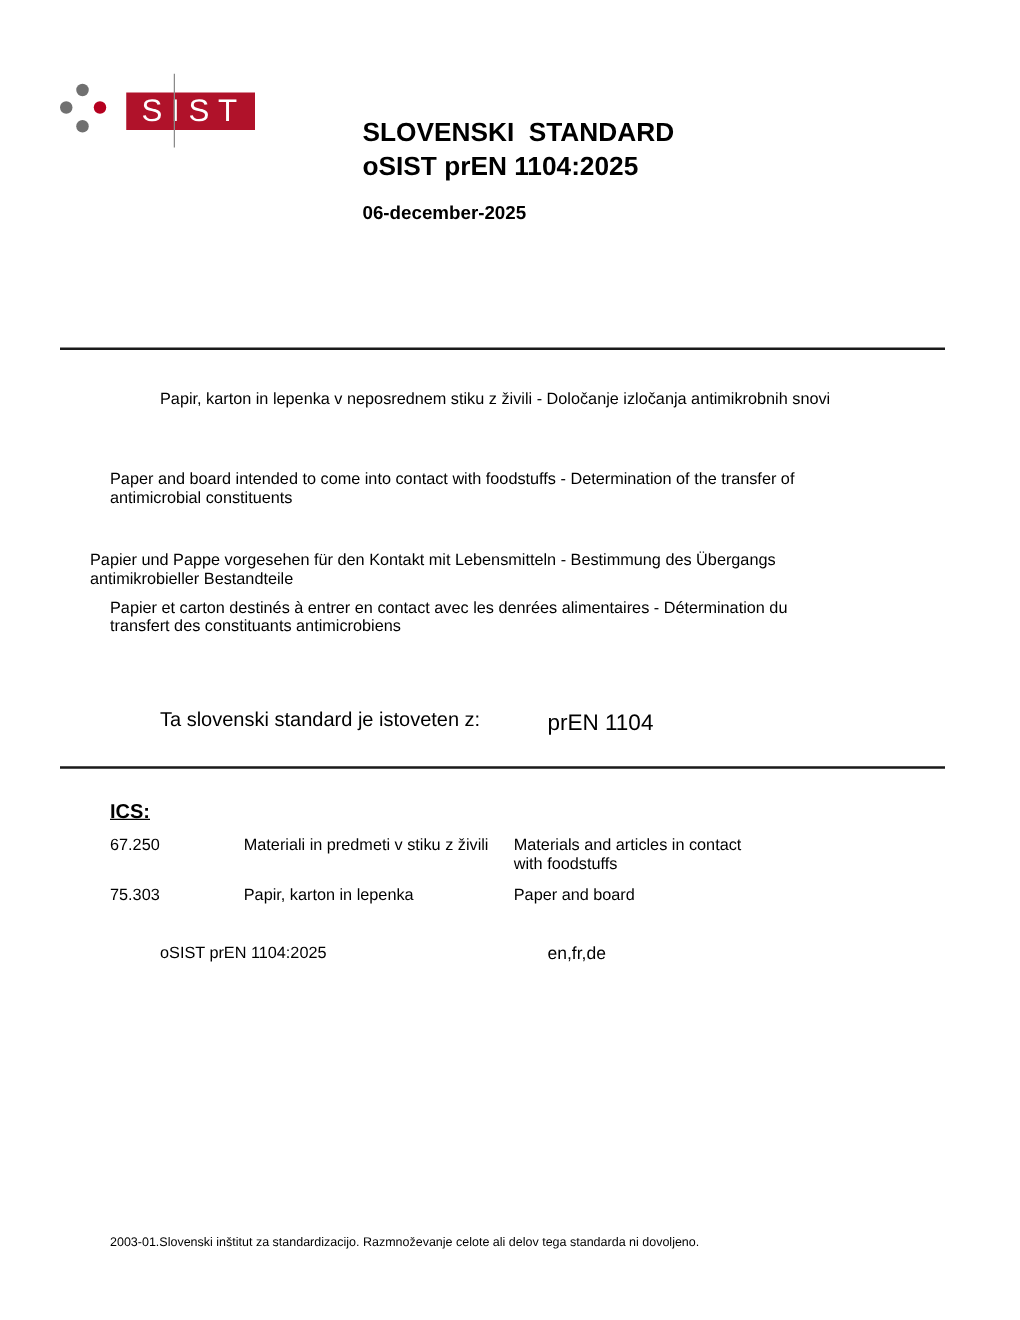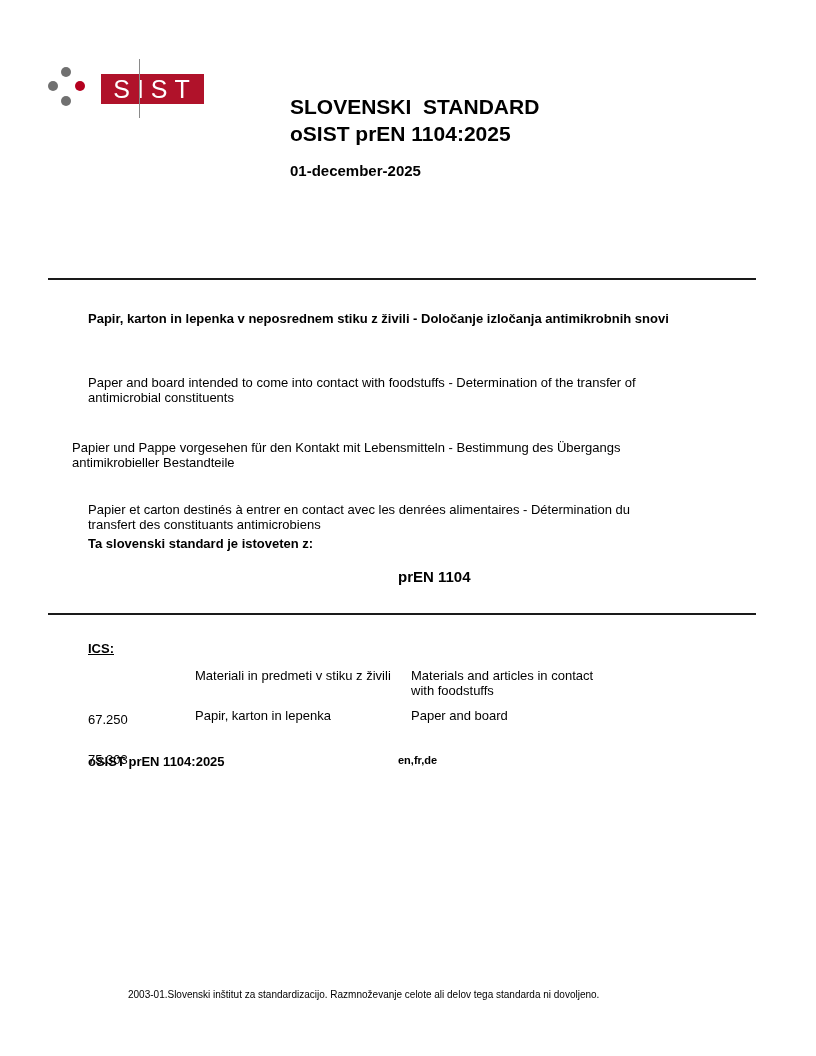--- a/index.html
+++ b/index.html
@@ -15,68 +15,68 @@
                  color: #fff; font-family: "Liberation Sans", sans-serif; font-size: 25px;
                  letter-spacing: 7px; line-height: 30px; text-align: center; padding-left: 5px; box-sizing: border-box; }
     .logo-vline { position: absolute; left: 139px; top: 59px; width: 1px; height: 59px; background: #8a8a8a; }
 
     .hdr { font-weight: bold; font-size: 21px; }
     .hdr-date { font-weight: bold; font-size: 15px; }
 
     .rule { position: absolute; left: 48px; width: 708px; height: 2px; background: #1a1a1a; }
 
     .title-block { font-size: 13px; line-height: 15px; width: 640px; }
-    .bold { font-weight: bold; }
+    .bold { font-weight: normal; margin-left: 40px; }
 
-    .ics-head { font-weight: bold; font-size: 13px; text-decoration: underline; }
+    .ics-head { font-weight: bold; font-size: 16px; text-decoration: underline; }
     .ics-row { position: absolute; left: 88px; font-size: 13px; line-height: 15px; }
-    .ics-code { position: absolute; left: 0; width: 100px; margin-top: 44px; }
+    .ics-code { position: absolute; left: 0; width: 100px; }
     .ics-sl { position: absolute; left: 107px; width: 220px; }
     .ics-en { position: absolute; left: 323px; width: 200px; }
 
     .footer { font-size: 10px; }
   </style>
 </head>
 <body>
 
 <div>
   <span class="dot" style="left:61px; top:67px;"></span>
   <span class="dot" style="left:48px; top:81px;"></span>
   <span class="dot" style="left:61px; top:96px;"></span>
   <span class="dot red" style="left:75px; top:81px;"></span>
   <div class="logo-box"></div>
   <div class="logo-text">SIST</div>
   <div class="logo-vline"></div>
 </div>
 
 <div class="abs hdr" style="left:290px; top:95px; white-space:pre;">SLOVENSKI  STANDARD</div>
 <div class="abs hdr" style="left:290px; top:122px;">oSIST prEN 1104:2025</div>
-<div class="abs hdr-date" style="left:290px; top:162px;">01-december-2025</div>
+<div class="abs hdr-date" style="left:290px; top:162px;">06-december-2025</div>
 
 <div class="rule" style="top:278px;"></div>
 
 <div class="abs title-block bold" style="left:88px; top:311px;">Papir, karton in lepenka v neposrednem stiku z živili - Določanje izločanja antimikrobnih snovi</div>
 <div class="abs title-block" style="left:88px; top:375px; width:610px;">Paper and board intended to come into contact with foodstuffs - Determination of the transfer of antimicrobial constituents</div>
 <div class="abs title-block" style="left:72px; top:440px; width:610px;">Papier und Pappe vorgesehen für den Kontakt mit Lebensmitteln - Bestimmung des Übergangs antimikrobieller Bestandteile</div>
-<div class="abs title-block" style="left:88px; top:502px; width:580px;">Papier et carton destinés à entrer en contact avec les denrées alimentaires - Détermination du transfert des constituants antimicrobiens</div>
+<div class="abs title-block" style="left:88px; top:478px; width:580px;">Papier et carton destinés à entrer en contact avec les denrées alimentaires - Détermination du transfert des constituants antimicrobiens</div>
 
-<div class="abs bold" style="left:88px; top:536px; font-size:13px;">Ta slovenski standard je istoveten z:</div>
-<div class="abs bold" style="left:398px; top:568px; font-size:15px;">prEN 1104</div>
+<div class="abs bold" style="left:88px; top:568px; font-size:16px;">Ta slovenski standard je istoveten z:</div>
+<div class="abs bold" style="left:398px; top:568px; font-size:18px;">prEN 1104</div>
 
 <div class="rule" style="top:613px;"></div>
 
 <div class="abs ics-head" style="left:88px; top:641px;">ICS:</div>
 
 <div class="ics-row" style="top:668px;">
   <span class="ics-code">67.250</span>
   <span class="ics-sl">Materiali in predmeti v stiku z živili</span>
   <span class="ics-en">Materials and articles in contact with foodstuffs</span>
 </div>
 <div class="ics-row" style="top:708px;">
   <span class="ics-code">75.303</span>
   <span class="ics-sl">Papir, karton in lepenka</span>
   <span class="ics-en">Paper and board</span>
 </div>
 
 <div class="abs bold" style="left:88px; top:754px; font-size:13px;">oSIST prEN 1104:2025</div>
-<div class="abs bold" style="left:398px; top:754px; font-size:11px;">en,fr,de</div>
+<div class="abs bold" style="left:398px; top:754px; font-size:14px;">en,fr,de</div>
 
-<div class="abs footer" style="left:88px; top:989px;margin-left:40px;">2003-01.Slovenski inštitut za standardizacijo. Razmnoževanje celote ali delov tega standarda ni dovoljeno.</div>
+<div class="abs footer" style="left:88px; top:989px;">2003-01.Slovenski inštitut za standardizacijo. Razmnoževanje celote ali delov tega standarda ni dovoljeno.</div>
 
 </body></html>

